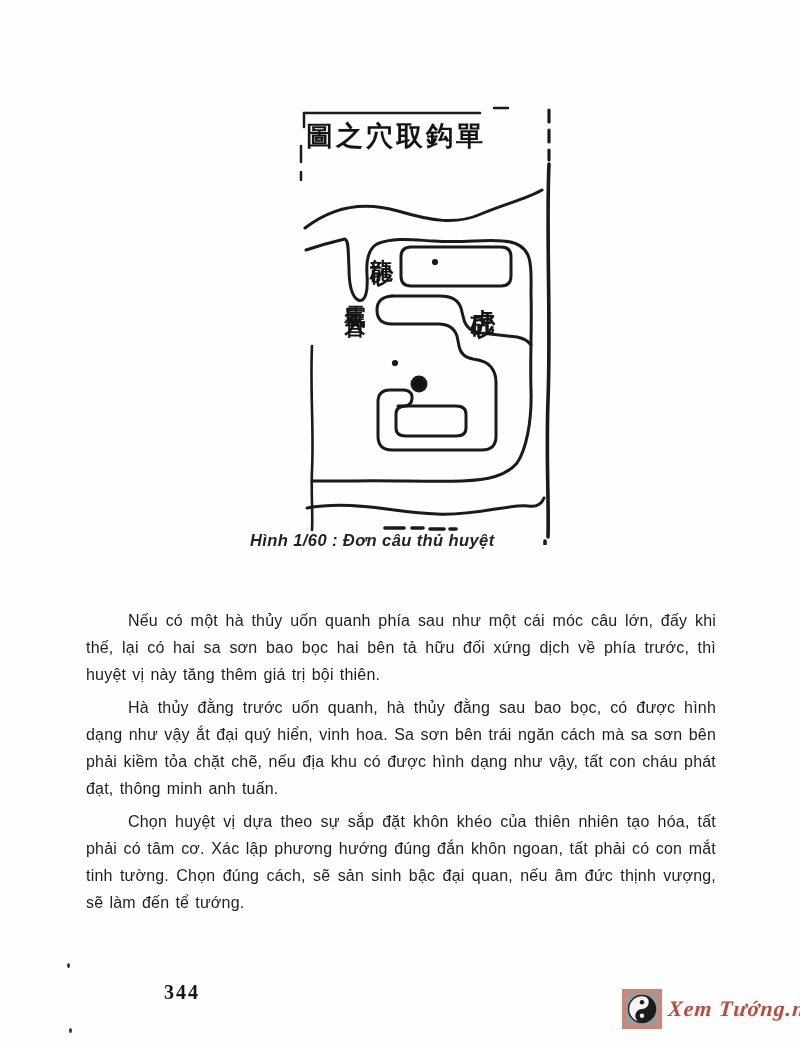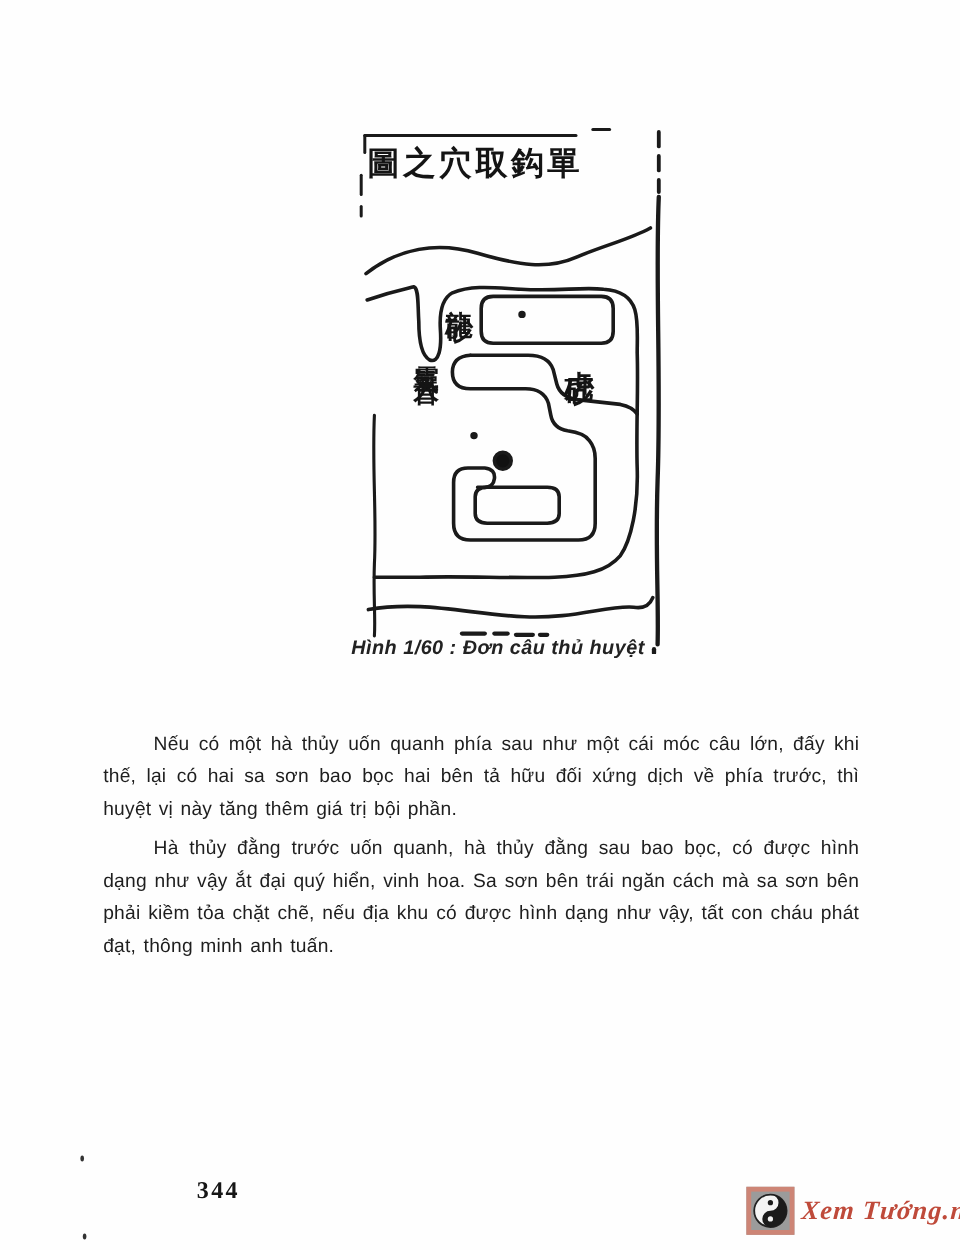--- a/index.html
+++ b/index.html
@@ -21,21 +21,21 @@
     writing-mode:vertical-rl; text-orientation:upright;
     font-family:"DejaVu Sans", sans-serif; font-weight:bold; color:#141414;
     letter-spacing:4px; line-height:1;
   }
   #label-dragon { left:78px;  top:140px; font-size:23px; }
   #label-qi     { left:52px;  top:188px; font-size:21px; }
   #label-tiger  { left:178px; top:188px; font-size:25px; }
 
   #caption {
     position:absolute; left:250px; top:531px; width:330px;
-    text-align:center; font-style:italic; font-weight:bold;
+    font-style:italic; font-weight:bold;
     font-size:16.5px; letter-spacing:0.4px; color:#222;
   }
 
   
   #body-text { position:absolute; left:86px; top:607px; width:630px;
                font-size:16px; line-height:27px; text-align:justify; color:#1e1e1e; }
   #body-text p { text-indent:42px; margin-bottom:6px; letter-spacing:0.2px;
                  word-spacing:1.5px; }
 
   
@@ -123,22 +123,23 @@
     <div class="cjk-title">圖之穴取鈎單</div>
 
     <div id="label-dragon" class="cjk-vert">龍砂</div>
     <div id="label-qi" class="cjk-vert">靈氣入首</div>
     <div id="label-tiger" class="cjk-vert">虎砂</div>
   </div>
 
   <div id="caption">Hình 1/60 : Đơn câu thủ huyệt</div>
 
   <div id="body-text">
-    <p>Nếu có một hà thủy uốn quanh phía sau như một cái móc câu lớn, đấy khi thế, lại có hai sa sơn bao bọc hai bên tả hữu đối xứng dịch về phía trước, thì huyệt vị này tăng thêm giá trị bội phần.</p>
+    <p>Nếu có một hà thủy uốn quanh phía sau như một cái móc câu lớn, đấy khi thế, lại có hai sa sơn bao bọc hai bên tả hữu đối xứng dịch về phía trước, thì huyệt vị này tăng thêm giá trị bội thiên.</p>
     <p>Hà thủy đằng trước uốn quanh, hà thủy đằng sau bao bọc, có được hình dạng như vậy ắt đại quý hiển, vinh hoa. Sa sơn bên trái ngăn cách mà sa sơn bên phải kiềm tỏa chặt chẽ, nếu địa khu có được hình dạng như vậy, tất con cháu phát đạt, thông minh anh tuấn.</p>
+    <p>Chọn huyệt vị dựa theo sự sắp đặt khôn khéo của thiên nhiên tạo hóa, tất phải có tâm cơ. Xác lập phương hướng đúng đắn khôn ngoan, tất phải có con mắt tinh tường. Chọn đúng cách, sẽ sản sinh bậc đại quan, nếu âm đức thịnh vượng, sẽ làm đến tể tướng.</p>
   </div>
 
   <div id="page-number">344</div>
 
   <div id="watermark">
     <div id="wm-square">
       <svg width="30" height="30" viewBox="0 0 30 30">
         <circle cx="15" cy="15" r="13.5" fill="#f4f4f4" stroke="#222" stroke-width="1.5"></circle>
         <path d="M15,1.5 A13.5,13.5 0 0 1 15,28.5 A6.75,6.75 0 0 1 15,15 A6.75,6.75 0 0 0 15,1.5 Z" fill="#1b1b1b"></path>
         <circle cx="15" cy="8.25" r="2.2" fill="#1b1b1b"></circle>

